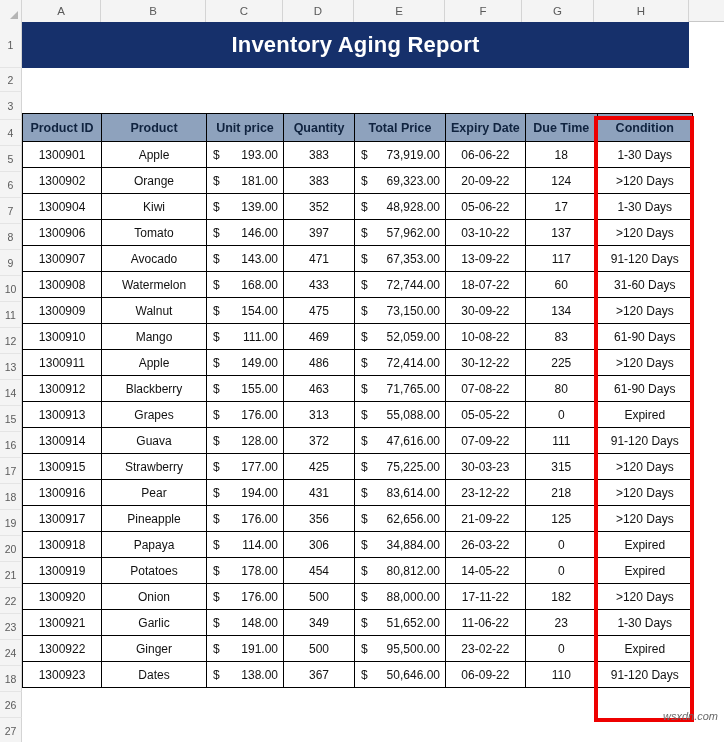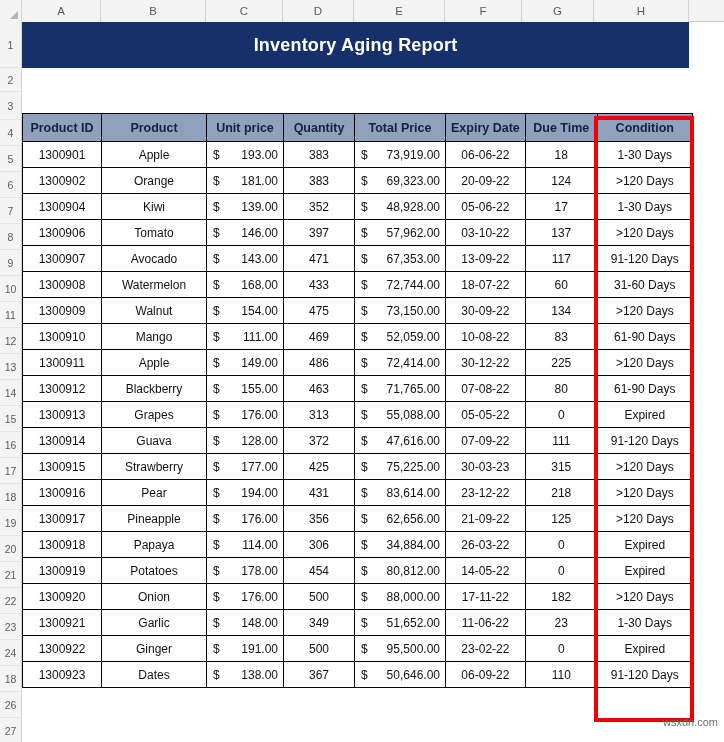--- a/index.html
+++ b/index.html
@@ -89,21 +89,21 @@
   }
 
   
   .r1 {
     height: 46px;
     display: flex;
   }
   .title-banner {
     background: #16306b;
     color: #ffffff;
-    font-size: 18px;
+    font-size: 22px;
     font-weight: bold;
     display: flex;
     align-items: center;
     justify-content: center;
     letter-spacing: 0.2px;
   }
   .r1 .pad { background: #ffffff; }
 
   
   .r2 { height: 24px; background: #ffffff; }
@@ -148,23 +148,24 @@
     position: absolute;
     border: 4px solid #ee0000;
     box-sizing: border-box;
     pointer-events: none;
   }
 
   
   .watermark {
     position: absolute;
     right: 6px;
-    bottom: 14px;
+    bottom: 20px;
     font-size: 11px;
     color: #6b6b6b;
+    font-style: italic;
   }
 </style>
 </head>
 <body>
 
 <div class="sheet">
 
   <div class="colbar">
     <div class="corner"></div>
     <div class="cl" style="width:79px">A</div>

